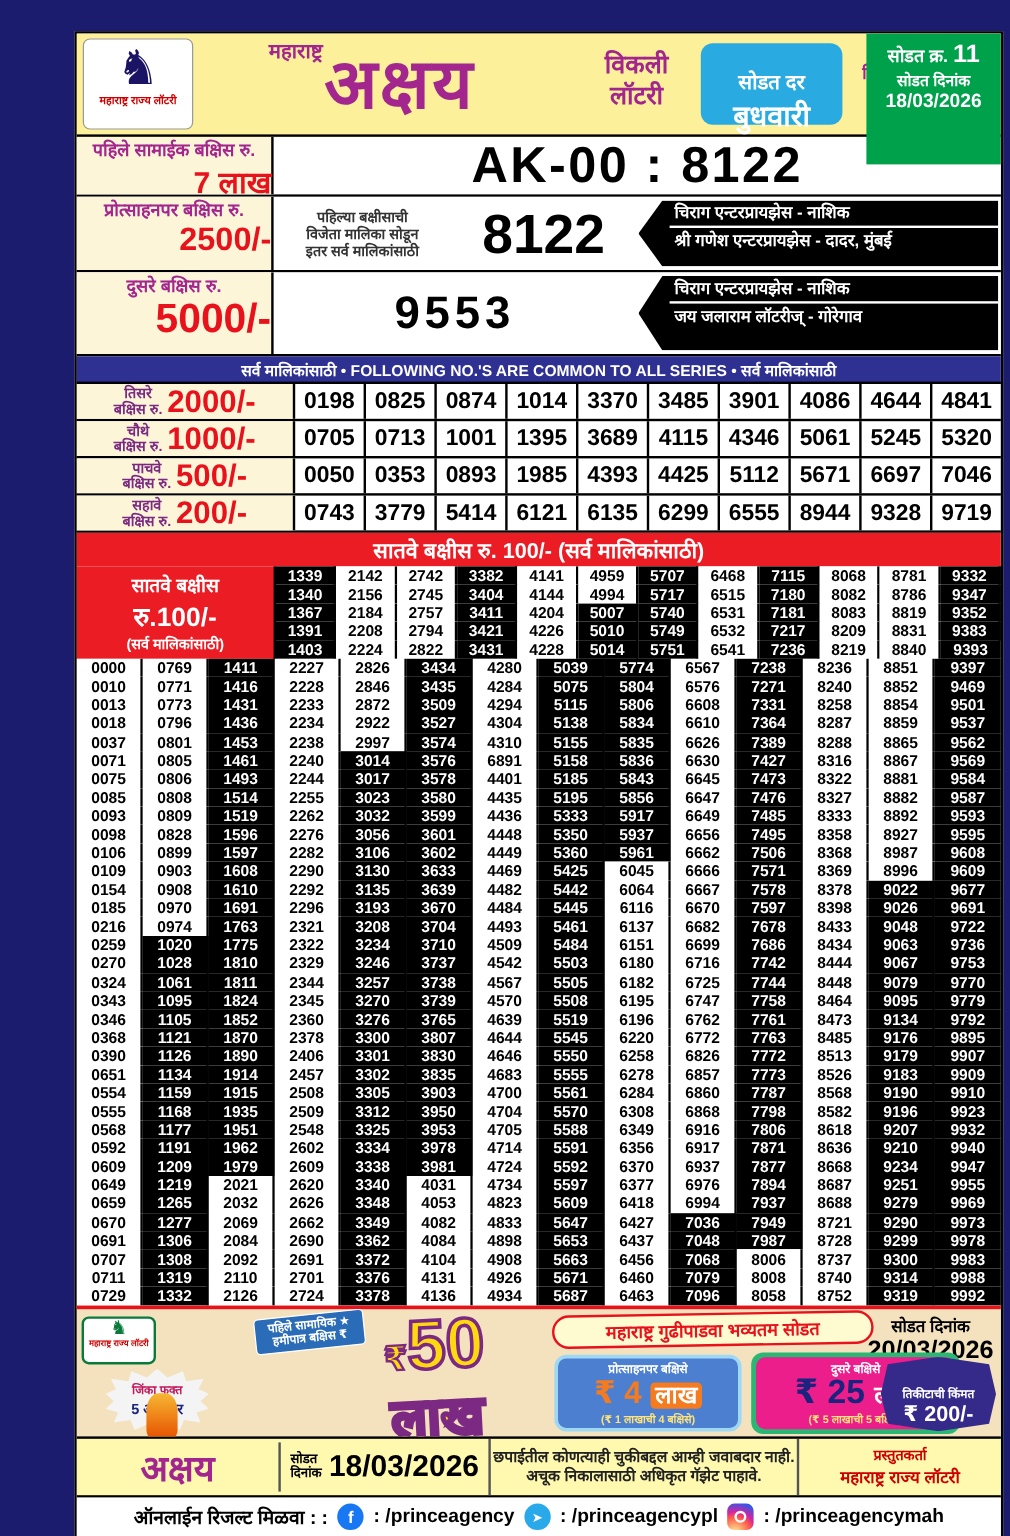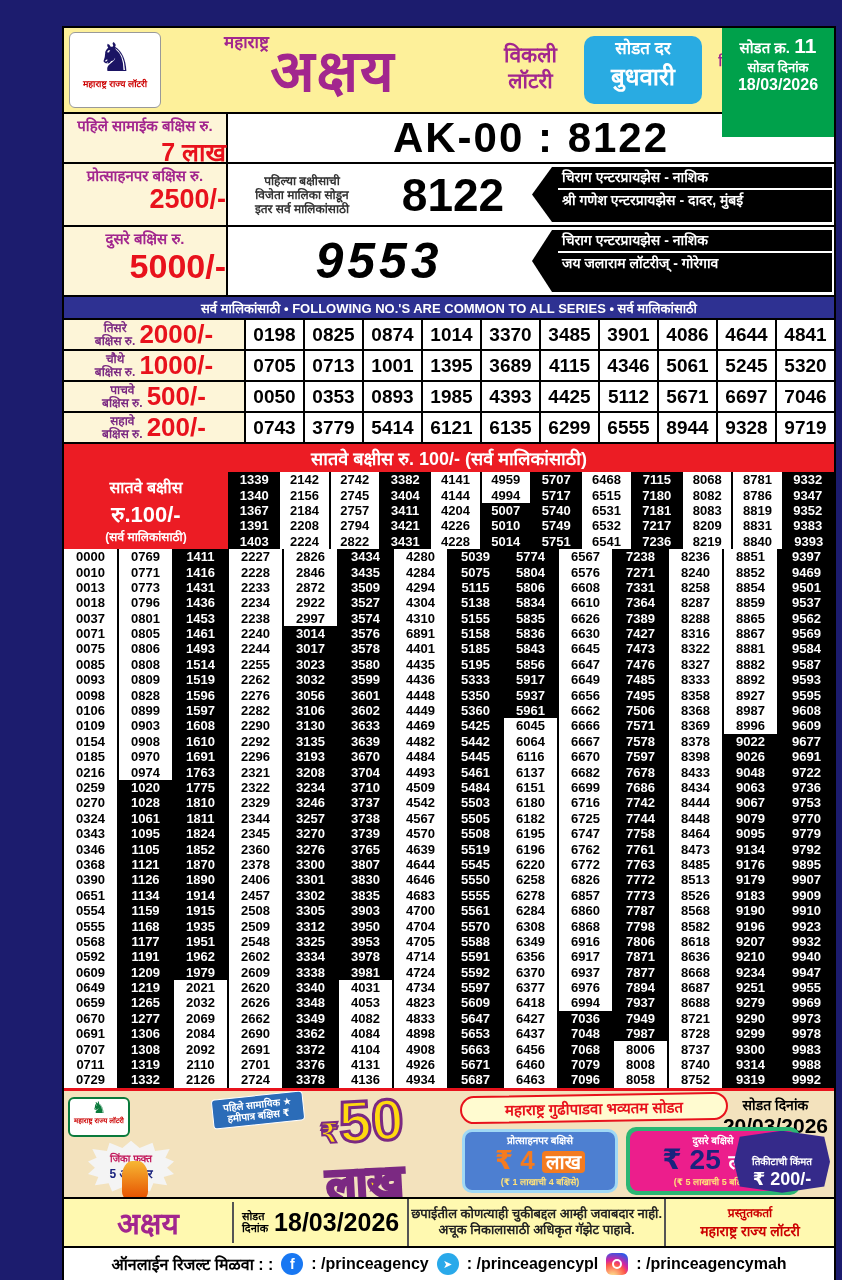--- a/index.html
+++ b/index.html
@@ -9,21 +9,21 @@
 
   
   .hdr{height:86px;background:#fdf09a;position:relative;border-bottom:2px solid #000;}
   .logo{position:absolute;left:5px;top:4px;width:92px;height:76px;background:#fff;border:1px solid #999;border-radius:6px;text-align:center;padding-top:2px;}
   .logo .emb{font-size:40px;line-height:44px;color:#1b1464;}
   .logo .cap{font-size:9px;font-weight:bold;color:#c00;line-height:10px;}
   .brand-top{position:absolute;left:160px;top:2px;font-size:17px;font-weight:bold;color:#a2268e;}
   .brand{position:absolute;left:104px;top:10px;width:330px;text-align:center;font-size:58px;line-height:66px;font-weight:bold;color:#a2268e;letter-spacing:2px;}
   .weekly{position:absolute;left:440px;top:14px;font-size:21px;line-height:26px;font-weight:bold;color:#a2268e;text-align:center;}
   .drawday{position:absolute;left:520px;top:8px;width:118px;height:68px;background:#29abe2;border-radius:10px;color:#fff;text-align:center;font-weight:bold;}
-  .drawday .l1{font-size:17px;margin-top:0;}
+  .drawday .l1{font-size:17px;margin-top:20px;}
   .drawday .l2{font-size:24px;}
   .ticket{position:absolute;left:645px;top:8px;width:66px;text-align:center;font-weight:bold;color:#a2268e;font-size:14px;line-height:17px;}
   .ticket .price{color:#e8121c;font-size:21px;}
   .drawinfo{position:absolute;right:0;top:0;width:112px;height:109px;background:#00a14b;color:#fff;text-align:center;font-weight:bold;padding-top:6px;}
   .drawinfo .n1{font-size:15px;}
   .drawinfo .n1 b{font-size:21px;}
   .drawinfo .n2{font-size:13px;}
   .drawinfo .n3{font-size:16px;}
 
   
@@ -34,21 +34,21 @@
   .r1{height:50px;}
   .r1 .a{font-size:25px;}
   .bignum{flex:1;display:flex;align-items:center;justify-content:center;font-weight:bold;color:#000;}
   .ak{font-size:42px;letter-spacing:2px;}
   .r2{height:63px;}
   .r2 .a{font-size:27px;}
   .note{width:148px;display:flex;flex-direction:column;justify-content:center;text-align:center;font-size:12px;line-height:14px;font-weight:bold;color:#333;}
   .n8122{font-size:46px;}
   .r3{height:70px;}
   .r3 .a{font-size:34px;}
-  .n9553{font-size:50px;letter-spacing:4px;font-style:italic;}
+  .n9553{font-size:38px;letter-spacing:4px;}
   .seller{width:300px;margin:3px 2px;background:#000;color:#fff;clip-path:polygon(20px 0,100% 0,100% 100%,20px 100%,0 50%);padding-left:26px;display:flex;flex-direction:column;}
   .seller div{font-size:14px;line-height:17px;font-weight:bold;padding:2px 4px;}
   .seller div:first-child{border-bottom:2px solid #fff;}
 
   .bluestrip{height:23px;background:#2e3192;color:#fff;font-weight:bold;font-size:13px;display:flex;align-items:center;justify-content:center;border-bottom:2px solid #000;}
 
   
   .crow{display:flex;height:31px;border-bottom:2px solid #000;}
   .clabel{width:182px;background:#fdf5d8;border-right:2px solid #000;display:flex;align-items:center;justify-content:center;gap:4px;}
   .clabel .lt{color:#7b2982;font-weight:bold;font-size:12px;line-height:13px;text-align:center;}

